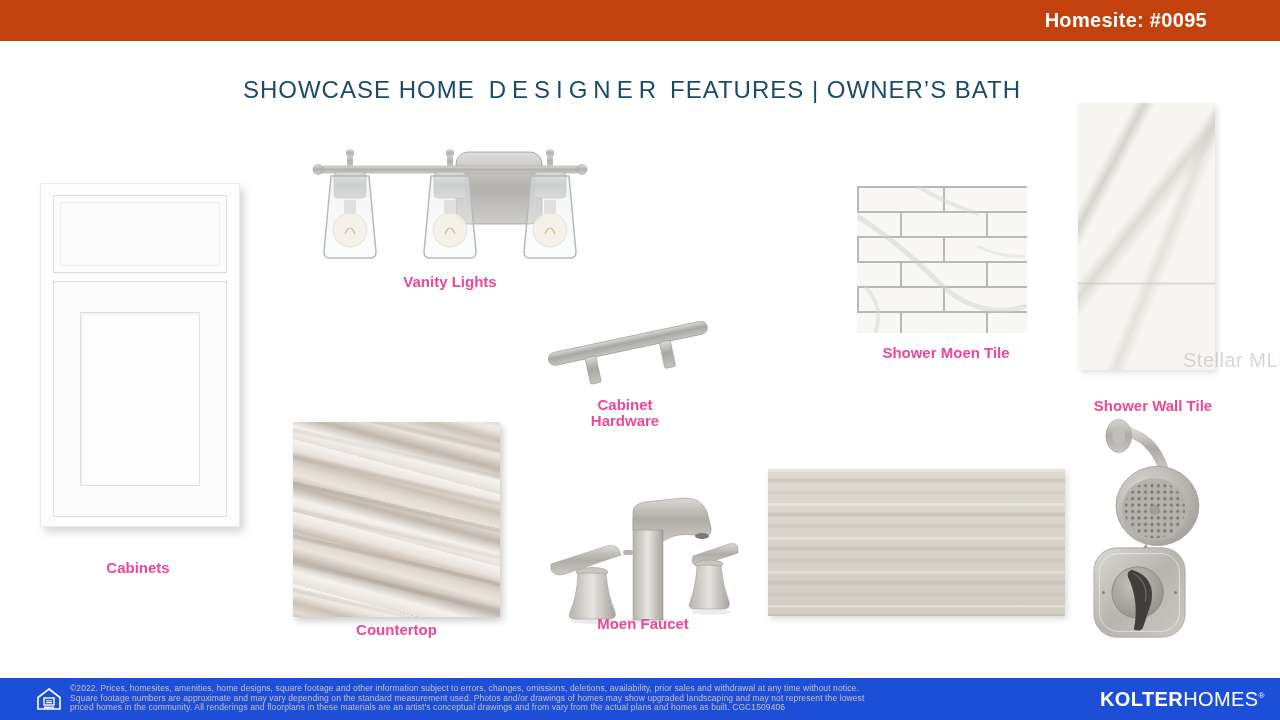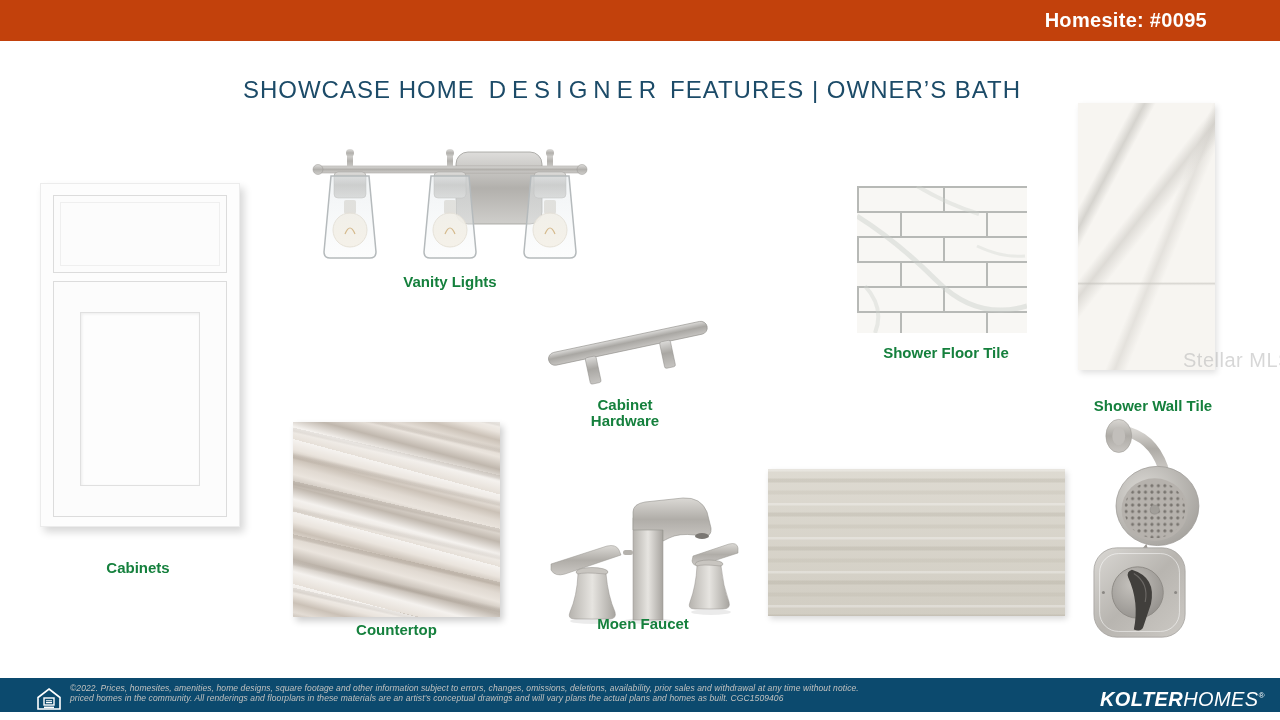--- a/index.html
+++ b/index.html
@@ -9,21 +9,21 @@
   
   #topbar{position:absolute;left:0;top:0;width:1280px;height:41px;background:#c2410c;}
   #homesite{position:absolute;right:73px;top:0;line-height:41px;color:#ffffff;
     font-size:20px;font-weight:600;letter-spacing:.3px;}
 
   
   #title{position:absolute;left:0;top:68px;width:1248px;margin:8px;text-align:center;
     color:#1C4B68;font-size:24px;font-weight:500;letter-spacing:1px;}
   #title .t2{letter-spacing:6px;margin:0 8px 0 14px;}
 
-  .label{position:absolute;color:#15803d;font-size:15px;font-weight:700;
+  .label{position:absolute;color:#ec4899;font-size:15px;font-weight:700;
     text-align:center;line-height:16px;}
 
   
   #cabinets-img{position:absolute;left:40px;top:183px;width:198px;height:342px;
     background:#fdfdfd;border:1px solid #ececec;box-shadow:4px 5px 8px rgba(0,0,0,.16);}
   .drawer{position:absolute;left:12px;top:11px;width:172px;height:76px;border:1px solid #dcdcdc;background:#fcfcfc;}
   .drawer-in{position:absolute;left:6px;top:6px;right:6px;bottom:6px;border:1px solid #efefef;}
   .door{position:absolute;left:12px;top:97px;width:172px;height:234px;border:1px solid #dcdcdc;background:#fcfcfc;}
   .panel{position:absolute;left:26px;top:30px;width:118px;height:172px;border:1px solid #e0e0e0;
     box-shadow:inset 1px 1px 3px rgba(0,0,0,.07);background:#fdfdfd;}
@@ -58,21 +58,21 @@
       linear-gradient(112deg, rgba(255,255,255,0) 55%, rgba(205,202,196,.45) 59%, rgba(255,255,255,0) 64%),
       linear-gradient(180deg, rgba(0,0,0,0) 67%, rgba(190,188,182,.5) 67.6%, rgba(0,0,0,0) 68.4%);
     box-shadow:2px 3px 6px rgba(0,0,0,.12);}
   .imgwrap{position:absolute;}
 
   
   #watermark{position:absolute;left:1183px;top:349px;font-size:20px;color:#bdbdbd;
     opacity:.6;letter-spacing:.5px;white-space:nowrap;}
 
   
-  #footer{position:absolute;left:0;top:678px;width:1280px;height:34px;background:#0c4a6e;font-style:italic;}
+  #footer{position:absolute;left:0;top:678px;width:1280px;height:42px;background:#1d4ed8;}
   #eho{position:absolute;left:36px;top:8px;width:26px;height:26px;}
   #disclaimer{position:absolute;left:70px;top:6px;color:#c1c1bf;font-size:8.5px;
     line-height:9.6px;letter-spacing:.1px;white-space:nowrap;}
   #brand{position:absolute;left:1100px;top:10px;color:#ffffff;font-size:20px;letter-spacing:.4px;white-space:nowrap;}
   #brand .b{font-weight:800;}
   #brand .r{font-weight:400;}
   #brand sup{font-size:8px;}
 </style>
 </head>
 <body>
@@ -203,21 +203,21 @@
           <path d="M1,1 V25 M44,26 V50" stroke="#b7b9b6" stroke-width="2"></path>
         </pattern>
       </defs>
       <rect width="170" height="147" fill="url(#brick)"></rect>
       <path d="M0,30 Q40,55 80,95 T170,120" stroke="#c9cec9" stroke-width="5" fill="none" opacity="0.45"></path>
       <path d="M60,0 Q90,18 122,28" stroke="#ccd1cc" stroke-width="4" fill="none" opacity="0.4"></path>
       <path d="M8,100 Q28,122 18,147" stroke="#ccd1cc" stroke-width="4" fill="none" opacity="0.4"></path>
       <path d="M120,60 Q145,72 168,70" stroke="#d2d6d2" stroke-width="3" fill="none" opacity="0.4"></path>
     </svg>
   </div>
-  <div class="label" style="left:836px;top:345px;width:220px;">Shower Floor Tile</div>
+  <div class="label" style="left:836px;top:345px;width:220px;">Shower Moen Tile</div>
 
   <div id="shower-wall-img"></div>
   <div class="label" style="left:1063px;top:398px;width:180px;">Shower Wall Tile</div>
 
   <div id="floor-tile-img"></div>
 
   <div class="imgwrap" style="left:1090px;top:412px;width:122px;height:152px;">
     <svg width="122" height="152" viewBox="0 0 130 165">
       <defs>
         <linearGradient id="shn" x1="0" y1="0" x2="0" y2="1">
@@ -271,18 +271,19 @@
 
   <footer id="footer">
     <svg id="eho" viewBox="0 0 26 26">
       <path d="M13,3 L24,11.5 V23 H2 V11.5 Z" fill="none" stroke="#ffffff" stroke-width="1.6"></path>
       <rect x="8" y="12" width="10" height="7" fill="none" stroke="#ffffff" stroke-width="1.4"></rect>
       <path d="M10,14.7 H16 M10,16.6 H16" stroke="#ffffff" stroke-width="1.1"></path>
       <rect x="8" y="20.6" width="10" height="1.6" fill="#ffffff"></rect>
     </svg>
     <div id="disclaimer">
       <div>©2022. Prices, homesites, amenities, home designs, square footage and other information subject to errors, changes, omissions, deletions, availability, prior sales and withdrawal at any time without notice.</div>
-      <div>priced homes in the community. All renderings and floorplans in these materials are an artist's conceptual drawings and will vary plans the actual plans and homes as built. CGC1509406</div>
+      <div>Square footage numbers are approximate and may vary depending on the standard measurement used. Photos and/or drawings of homes may show upgraded landscaping and may not represent the lowest</div>
+      <div>priced homes in the community. All renderings and floorplans in these materials are an artist's conceptual drawings and from vary from the actual plans and homes as built. CGC1509406</div>
     </div>
     <div id="brand"><span class="b">KOLTER</span><span class="r">HOMES</span><sup>®</sup></div>
   </footer>
 
 </div>
 
 </body></html>

